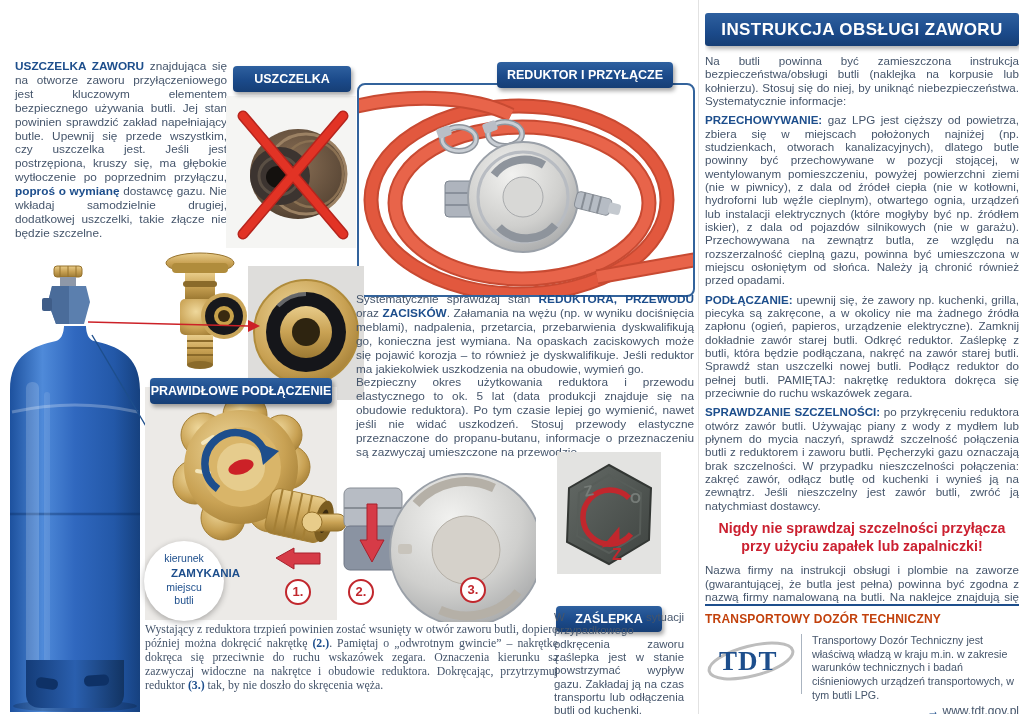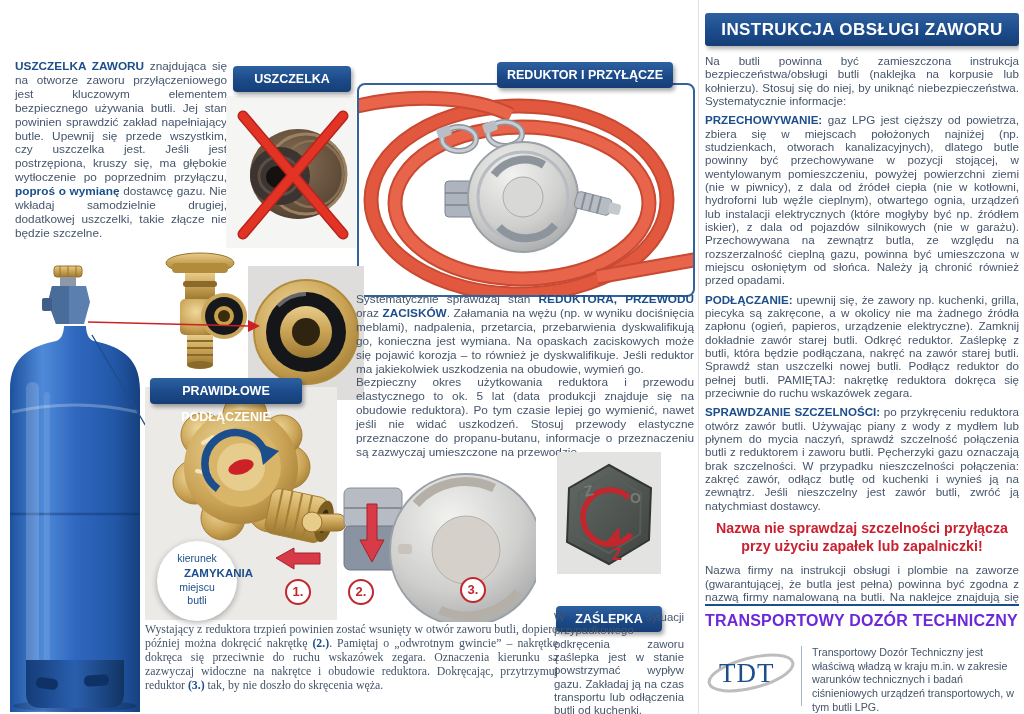--- a/index.html
+++ b/index.html
@@ -23,25 +23,25 @@
   .warning{color:#cb2030;font-weight:bold;font-size:14.2px;text-align:center;line-height:1.25;margin:8px 0;}
   .step-badge{width:26px;height:26px;border:2.5px solid #c1272d;border-radius:50%;
               background:#fff;color:#c1272d;font-weight:bold;font-size:13px;
               text-align:center;line-height:21px;box-sizing:border-box;}
   .bubble{width:80px;height:80px;border-radius:50%;background:#fff;
           box-shadow:0 2px 6px rgba(0,0,0,.3);color:#1d4e8c;text-align:center;
           font-size:10.5px;line-height:1.3;padding-top:11px;box-sizing:border-box;}
   .bubble .bb{font-weight:bold;font-size:11.5px;margin-left:27px;}
   .divider-v{width:1px;background:#e2e2e2;}
   .tdt-rule{border-top:2.5px solid #1d4e8c;margin-bottom:6px;}
-  .tdt-heading{color:#6d28d9;font-weight:bold;font-size:16px;letter-spacing:.2px;margin:2px 0 16px 0;}
+  .tdt-heading{color:#c2410c;font-weight:bold;font-size:12px;letter-spacing:.2px;margin:2px 0 8px 0;}
   .tdt-row{display:flex;align-items:flex-start;}
   .tdt-logo{position:relative;width:92px;height:54px;flex:0 0 92px;}
   .tdt-logo .ltxt{position:absolute;left:14px;top:12px;font-family:"Liberation Serif",serif;
-                  font-weight:normal;font-size:27px;color:#1d4e8c;letter-spacing:1px;}
+                  font-weight:bold;font-size:27px;color:#1d4e8c;letter-spacing:1px;}
   .tdt-sep{width:1px;background:#aab4c0;height:60px;margin:0 10px 0 4px;}
   .tdt-body{font-size:10.7px;line-height:1.28;color:#45556b;text-align:left;flex:1;}
   .tdt-link{text-align:right;font-size:12px;color:#45556b;margin-top:2px;}
   .tdt-link .ar{color:#1d4e8c;font-weight:bold;}
   .mark{position:absolute;font-weight:bold;}
 </style>
 </head>
 <body>
 
 <div id="page">
@@ -289,47 +289,47 @@
     </g>
     <g>
       <path d="M72,46 A27,27 0 1 0 74,82" stroke="#c1272d" stroke-width="5.5" fill="none"></path>
       <polygon points="63,90 46,98 60,74" fill="#c1272d" transform="rotate(10 58 88)"></polygon>
     </g>
   </svg>
   <span class="mark" style="left:584px;top:482px;color:#767c78;font-size:15px;transform:rotate(-12deg);">Z</span>
   <span class="mark" style="left:630px;top:490px;color:#767c78;font-size:14px;">O</span>
   <span class="mark" style="left:612px;top:546px;color:#c1272d;font-size:16px;">Z</span>
 
-  <div class="abs bubble" style="left:157px;top:541px;">
+  <div class="abs bubble" style="left:144px;top:541px;">
     <div>kierunek</div>
     <div class="bb">ZAMYKANIA</div>
     <div>miejscu</div>
     <div>butli</div>
   </div>
 
   <div class="abs label-bar" style="left:233px;top:66px;width:118px;">USZCZELKA</div>
   <div class="abs label-bar" style="left:497px;top:62px;width:176px;">REDUKTOR I PRZYŁĄCZE</div>
-  <div class="abs label-bar" style="left:150px;top:378px;width:152px;">PRAWIDŁOWE PODŁĄCZENIE</div>
+  <div class="abs label-bar" style="left:150px;top:378px;width:182px;">PRAWIDŁOWE PODŁĄCZENIE</div>
   <div class="abs label-bar" style="left:556px;top:606px;width:106px;">ZAŚLEPKA</div>
 
   <div class="abs jt body-txt" style="left:145px;top:623px;width:413px;font-family:Liberation Serif, serif;">
     <span>Wystający z reduktora trzpień powinien zostać wsunięty w otwór zaworu butli, dopiero później można dokręcić nakrętkę </span><span class="b-navy">(2.)</span><span>. Pamiętaj o „odwrotnym gwincie” – nakrętkę dokręca się przeciwnie do ruchu wskazówek zegara. Oznaczenia kierunku są zazwyczaj widoczne na nakrętce i obudowie reduktora. Dokręcając, przytrzymuj reduktor </span><span class="b-navy">(3.)</span><span> tak, by nie doszło do skręcenia węża.</span>
   </div>
 
   <div class="abs jt" style="left:554px;top:611px;width:130px;font-size:11.4px;line-height:1.17;">W sytuacji przypadkowego odkręcenia zaworu zaślepka jest w stanie powstrzymać wypływ gazu. Zakładaj ją na czas transportu lub odłączenia butli od kuchenki.</div>
 
   <div class="abs divider-v" style="left:698px;top:0;height:714px;"></div>
 
   <div class="abs rc jt" style="left:705px;top:13px;width:314px;height:592px;overflow:hidden;">
     <div class="rc-header">INSTRUKCJA OBSŁUGI ZAWORU</div>
     <p>Na butli powinna być zamieszczona instrukcja bezpieczeństwa/obsługi butli (naklejka na korpusie lub kołnierzu). Stosuj się do niej, by uniknąć niebezpieczeństwa. Systematycznie informacje:</p>
     <p><span class="b-navy">PRZECHOWYWANIE:</span><span> gaz LPG jest cięższy od powietrza, zbiera się w miejscach położonych najniżej (np. studzienkach, otworach kanalizacyjnych), dlatego butle powinny być przechowywane w pozycji stojącej, w wentylowanym pomieszczeniu, powyżej powierzchni ziemi (nie w piwnicy), z dala od źródeł ciepła (nie w kotłowni, hydroforni lub węźle cieplnym), otwartego ognia, urządzeń lub instalacji elektrycznych (które mogłyby być np. źródłem iskier), z dala od pojazdów silnikowych (nie w garażu). Przechowywana na zewnątrz butla, ze względu na rozszerzalność cieplną gazu, powinna być umieszczona w miejscu osłoniętym od słońca. Należy ją chronić również przed opadami.</span></p>
     <p><span class="b-navy">PODŁĄCZANIE:</span><span> upewnij się, że zawory np. kuchenki, grilla, piecyka są zakręcone, a w okolicy nie ma żadnego źródła zapłonu (ogień, papieros, urządzenie elektryczne). Zamknij dokładnie zawór starej butli. Odkręć reduktor. Zaślepkę z butli, która będzie podłączana, nakręć na zawór starej butli. Sprawdź stan uszczelki nowej butli. Podłącz reduktor do pełnej butli. PAMIĘTAJ: nakrętkę reduktora dokręca się przeciwnie do ruchu wskazówek zegara.</span></p>
     <p><span class="b-navy">SPRAWDZANIE SZCZELNOŚCI:</span><span> po przykręceniu reduktora otwórz zawór butli. Używając piany z wody z mydłem lub płynem do mycia naczyń, sprawdź szczelność połączenia butli z reduktorem i zaworu butli. Pęcherzyki gazu oznaczają brak szczelności. W przypadku nieszczelności połączenia: zakręć zawór, odłącz butlę od kuchenki i wynieś ją na zewnątrz. Jeśli nieszczelny jest zawór butli, zwróć ją natychmiast dostawcy.</span></p>
-    <div class="warning">Nazwa nie sprawdzaj szczelności przyłącza przy użyciu zapałek lub zapalniczki!</div>
+    <div class="warning">Nigdy nie sprawdzaj szczelności przyłącza przy użyciu zapałek lub zapalniczki!</div>
     <p>Nazwa firmy na instrukcji obsługi i plombie na zaworze (gwarantującej, że butla jest pełna) powinna być zgodna z nazwą firmy namalowaną na butli. Na naklejce znajdują się również: podstawowe informacje o gazie, firmie, która napełniła butlę i telefon kontaktowy.</p>
 
   </div>
 
   <div class="abs" style="left:705px;top:604px;width:314px;">
     <div class="tdt-rule"></div>
     <div class="tdt-heading">TRANSPORTOWY DOZÓR TECHNICZNY</div>
     <div class="tdt-row">
       <div class="tdt-logo">
         <svg width="92" height="54" viewBox="0 0 92 54">

